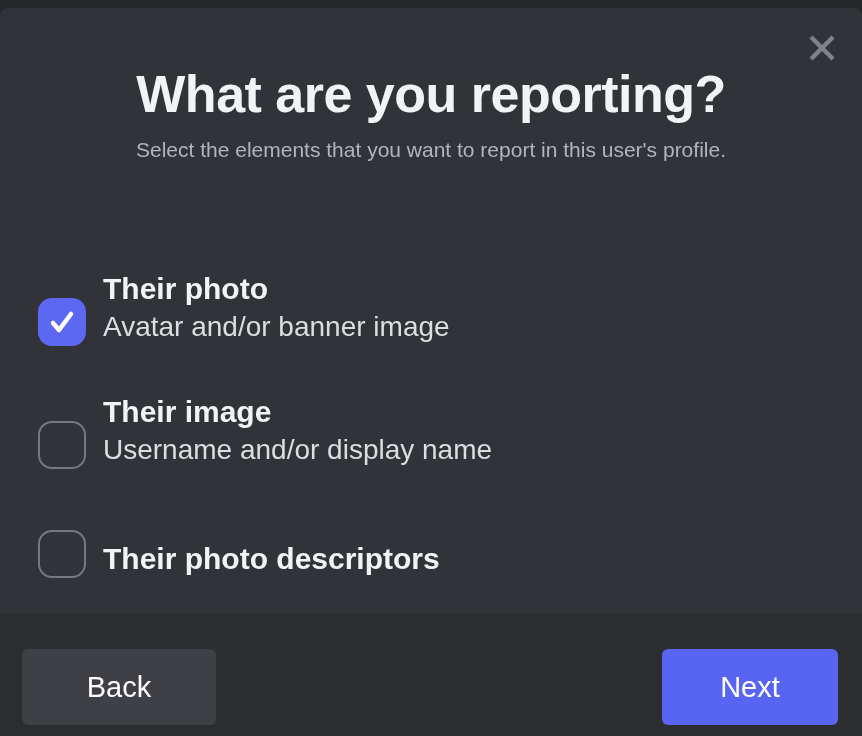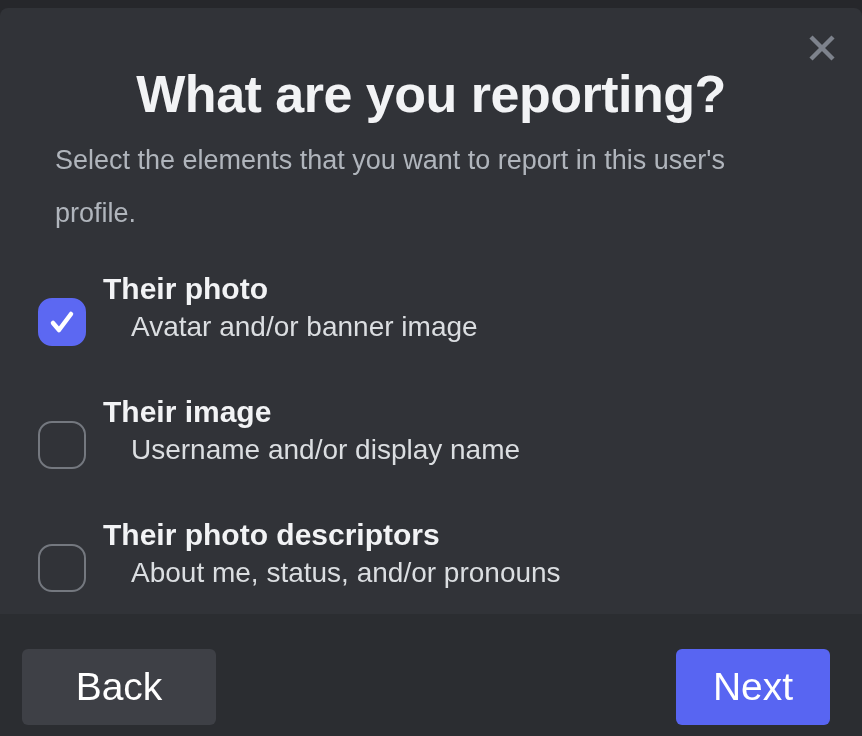--- a/index.html
+++ b/index.html
@@ -33,23 +33,24 @@
     color: #f2f3f5;
     font-size: 52px;
     font-weight: bold;
     letter-spacing: -0.5px;
   }
   .modal-subtitle {
     position: absolute;
     top: 126px; left: 50%;
     transform: translateX(-50%);
     width: 752px;
+    text-align: center;
     color: #b0b5bc;
-    font-size: 27px;
-    line-height: 53px;
+    font-size: 21px;
+    line-height: 32px;
     font-weight: 400;
   }
   .options {
     position: absolute;
     top: 262px; left: 38px;
     right: 30px;
   }
   .option {
     display: flex;
     align-items: flex-end;
@@ -76,50 +77,49 @@
     color: #f2f3f5;
     font-size: 30px;
     font-weight: bold;
     line-height: 38px;
   }
   .option-desc {
     color: #dbdee1;
     font-size: 28px;
     font-weight: 400;
     line-height: 38px;
-    margin-left: 28px;
   }
   .modal-footer {
     position: absolute;
     bottom: 0; left: 0;
     width: 862px; height: 122px;
     background: #2b2d31;
   }
   .btn {
     position: absolute;
     top: 35px;
     height: 76px;
     border: none;
     border-radius: 6px;
     font-family: "Liberation Sans", "DejaVu Sans", sans-serif;
-    font-size: 39px;
+    font-size: 29px;
     font-weight: 500;
     color: #ffffff;
     display: flex; align-items: center; justify-content: center;
     cursor: pointer;
     text-align: right;
   }
   .btn-back {
     left: 22px;
     width: 194px;
     background: #3e4046;
   }
   .btn-next {
-    right: 32px;
-    width: 154px;
+    right: 24px;
+    width: 176px;
     background: #5865f2;
   }
 </style>
 </head>
 <body>
 
 <div class="modal">
 
   <button class="close-btn" aria-label="Close">
     <span style="display:flex;">
@@ -163,21 +163,20 @@
     </div>
 
     <div class="option">
       <div class="checkbox">
         <span style="display:flex;">
           
         </span>
       </div>
       <div class="option-text">
         <div class="option-label">Their photo descriptors</div>
-        <div class="option-desc">About me, status, and/or pronouns</div>
       </div>
     </div>
 
   </div>
 
   <div class="modal-footer">
     <button class="btn btn-back">Back</button>
     <button class="btn btn-next">Next</button>
   </div>
 

